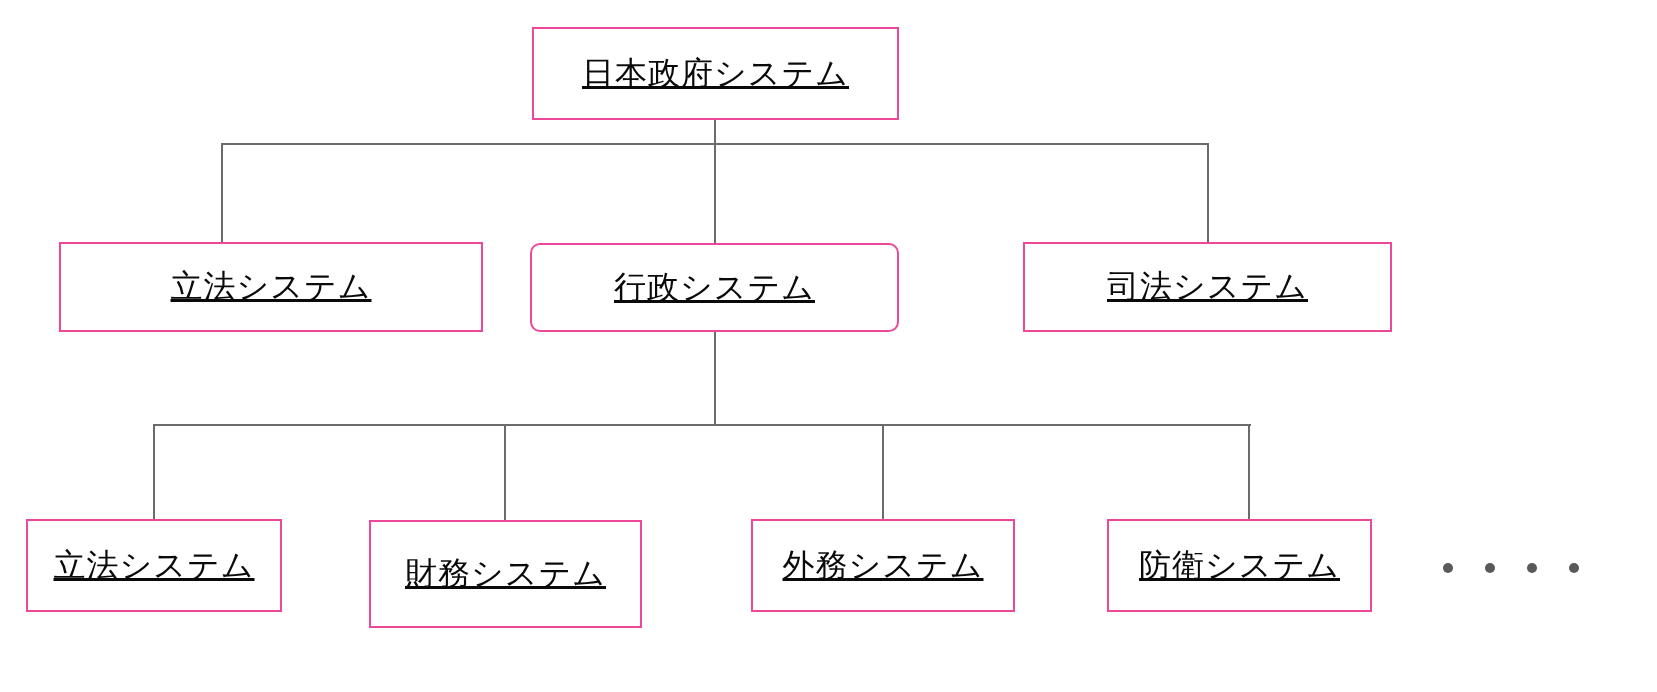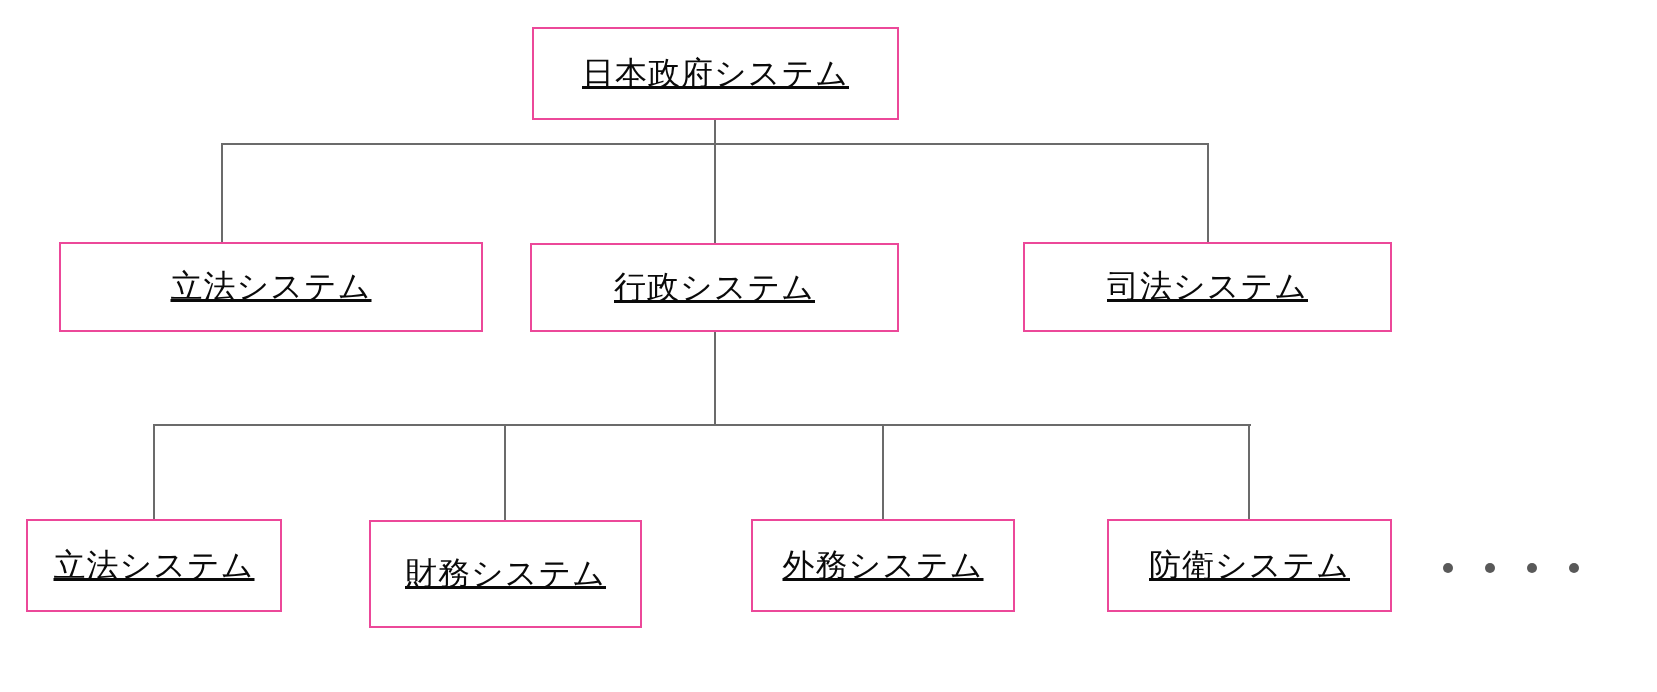--- a/index.html
+++ b/index.html
@@ -30,26 +30,26 @@
     text-decoration: underline;
   }
   .line {
     position: absolute;
     background: #6b6b6b;
     z-index: 1;
   }
   
   .node-root        { left: 532px;  top: 27px;  width: 367px; height: 93px; }
   .node-legislative { left: 25px;   top: 242px; width: 424px; height: 90px; margin-left: 34px; }
-  .node-executive   { left: 530px;  top: 243px; width: 369px; height: 89px; }
+  .node-executive   { left: 530px;  top: 243px; width: 369px; height: 89px; border-radius: 10px; }
   .node-judicial    { left: 1023px; top: 242px; width: 369px; height: 90px; }
   .node-cabinet     { left: 26px;   top: 519px; width: 256px; height: 93px; }
   .node-finance     { left: 369px;  top: 520px; width: 273px; height: 108px; }
   .node-foreign     { left: 751px;  top: 519px; width: 264px; height: 93px; }
-  .node-defense     { left: 1107px; top: 519px; width: 285px; height: 93px; }
+  .node-defense     { left: 1107px; top: 519px; width: 265px; height: 93px; }
   
   .l1-center-v { left: 714px;  top: 120px; width: 2px;    height: 124px; }
   .l1-h        { left: 221px;  top: 143px; width: 988px;  height: 2px;  }
   .l1-left-v   { left: 221px;  top: 143px; width: 2px;    height: 100px; }
   .l1-right-v  { left: 1207px; top: 143px; width: 2px;    height: 100px; }
   .l2-center-v { left: 714px;  top: 332px; width: 2px;    height: 94px; }
   .l2-h        { left: 153px;  top: 424px; width: 1098px; height: 2px;  }
   .l2-v1       { left: 153px;  top: 424px; width: 2px;    height: 96px; }
   .l2-v2       { left: 504px;  top: 424px; width: 2px;    height: 97px; }
   .l2-v3       { left: 882px;  top: 424px; width: 2px;    height: 96px; }

